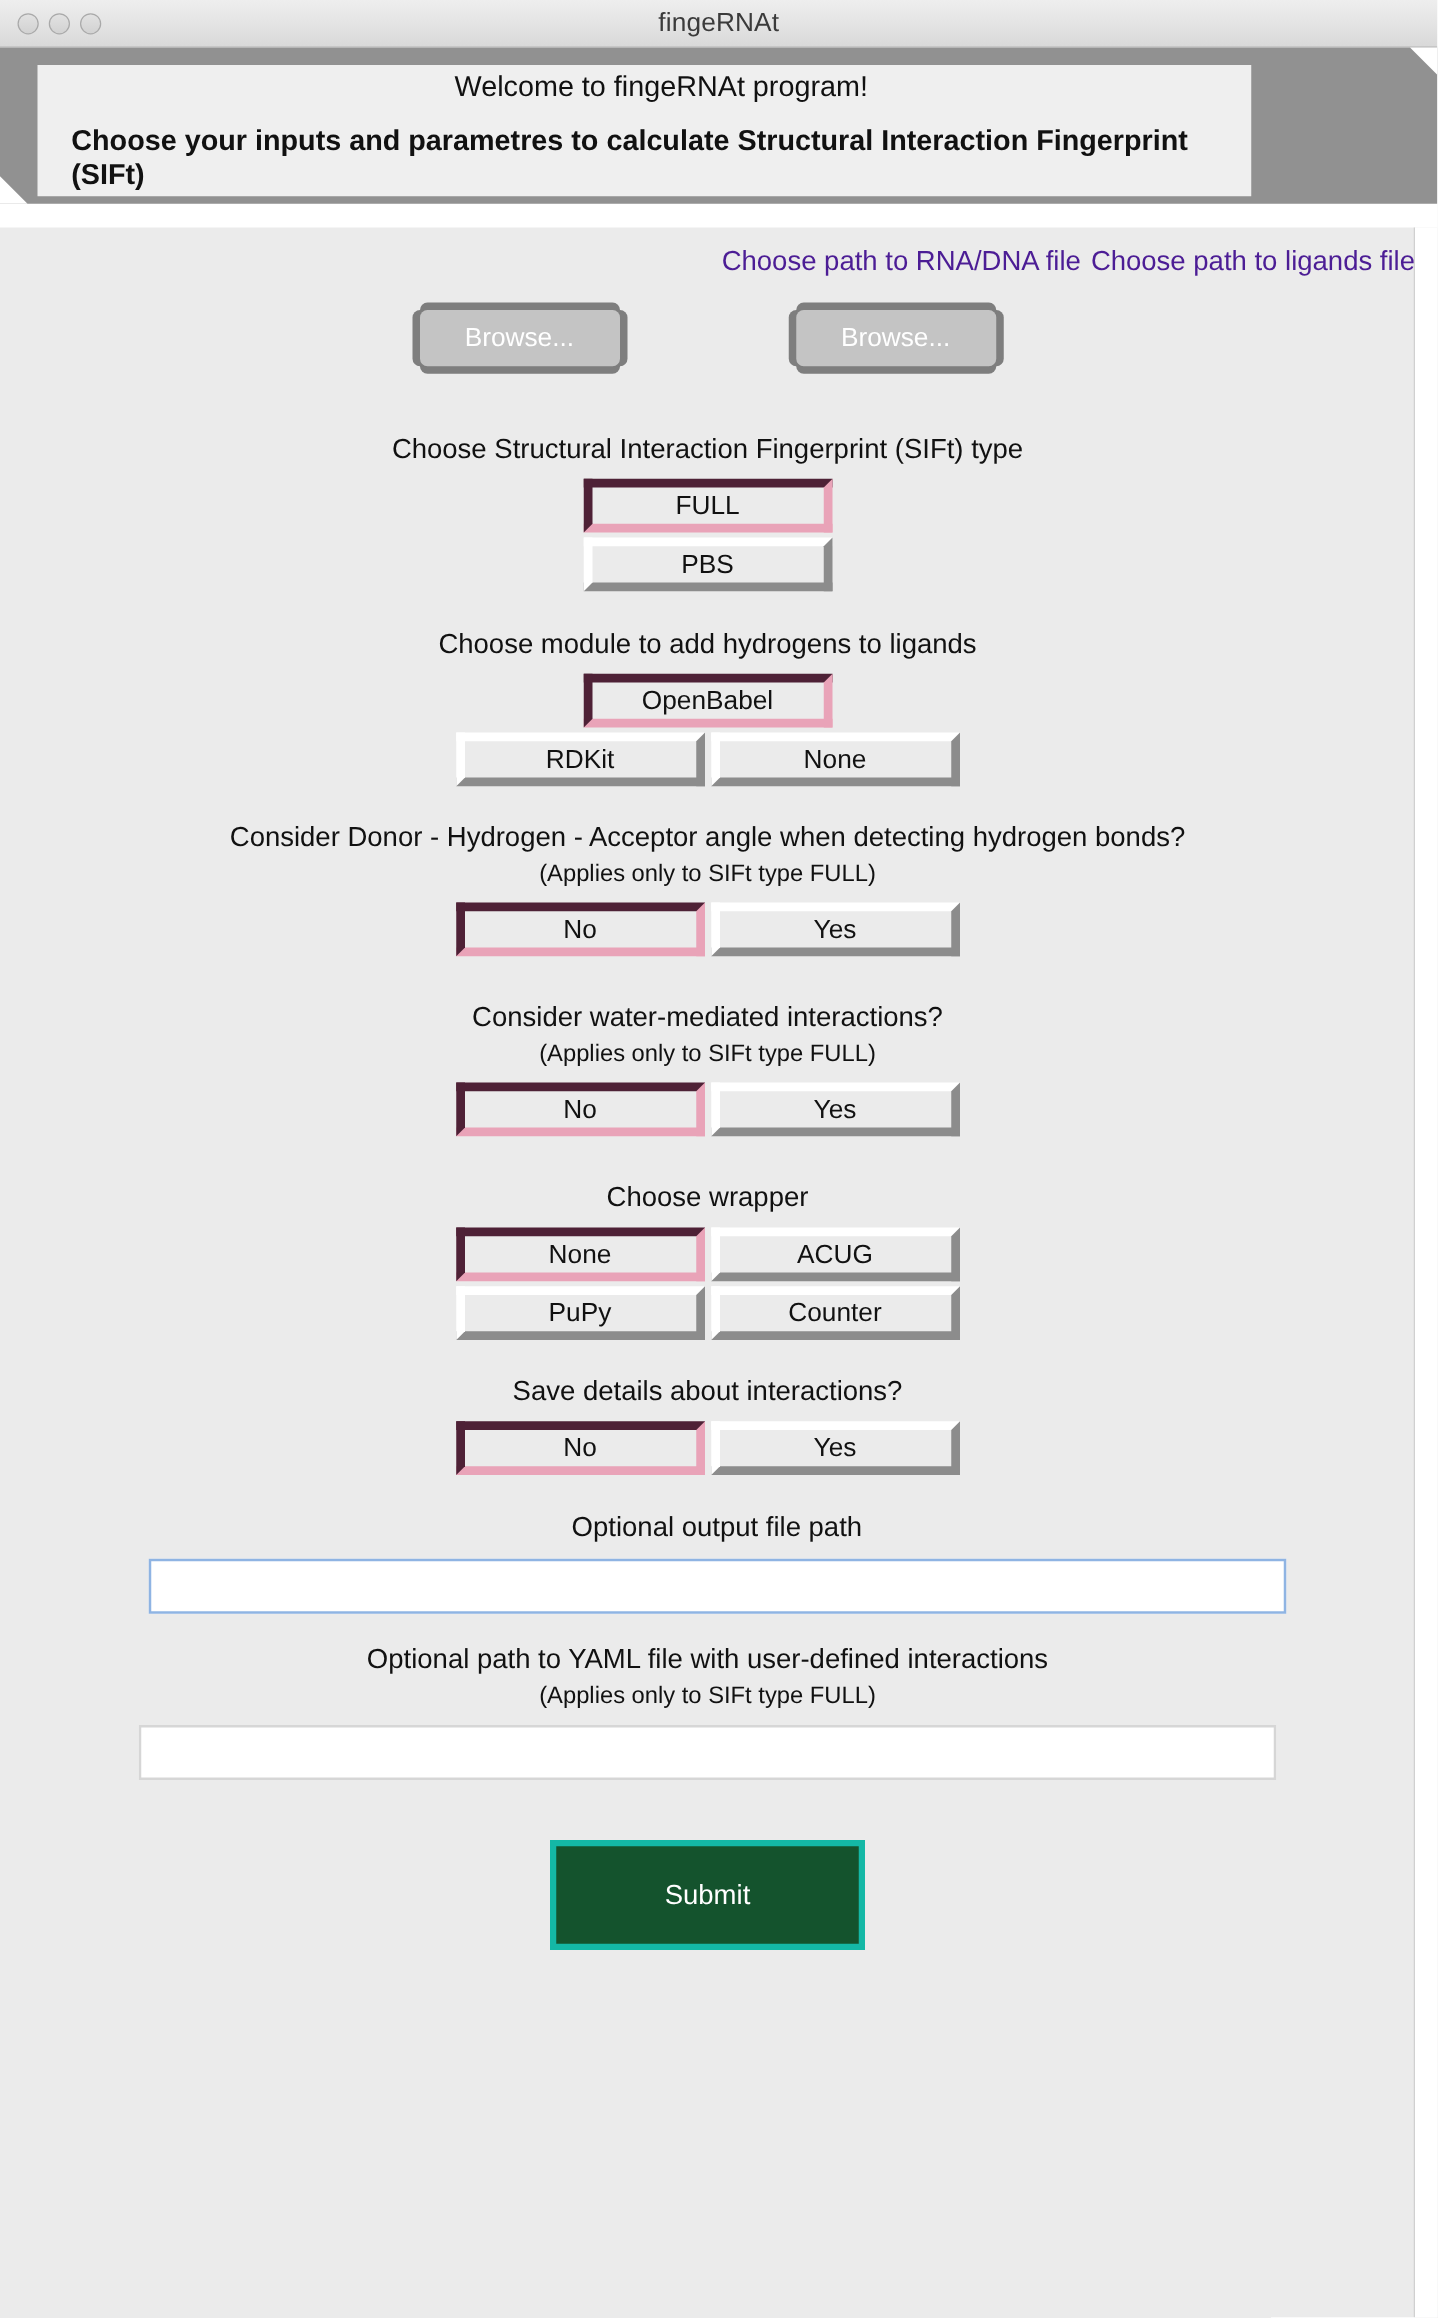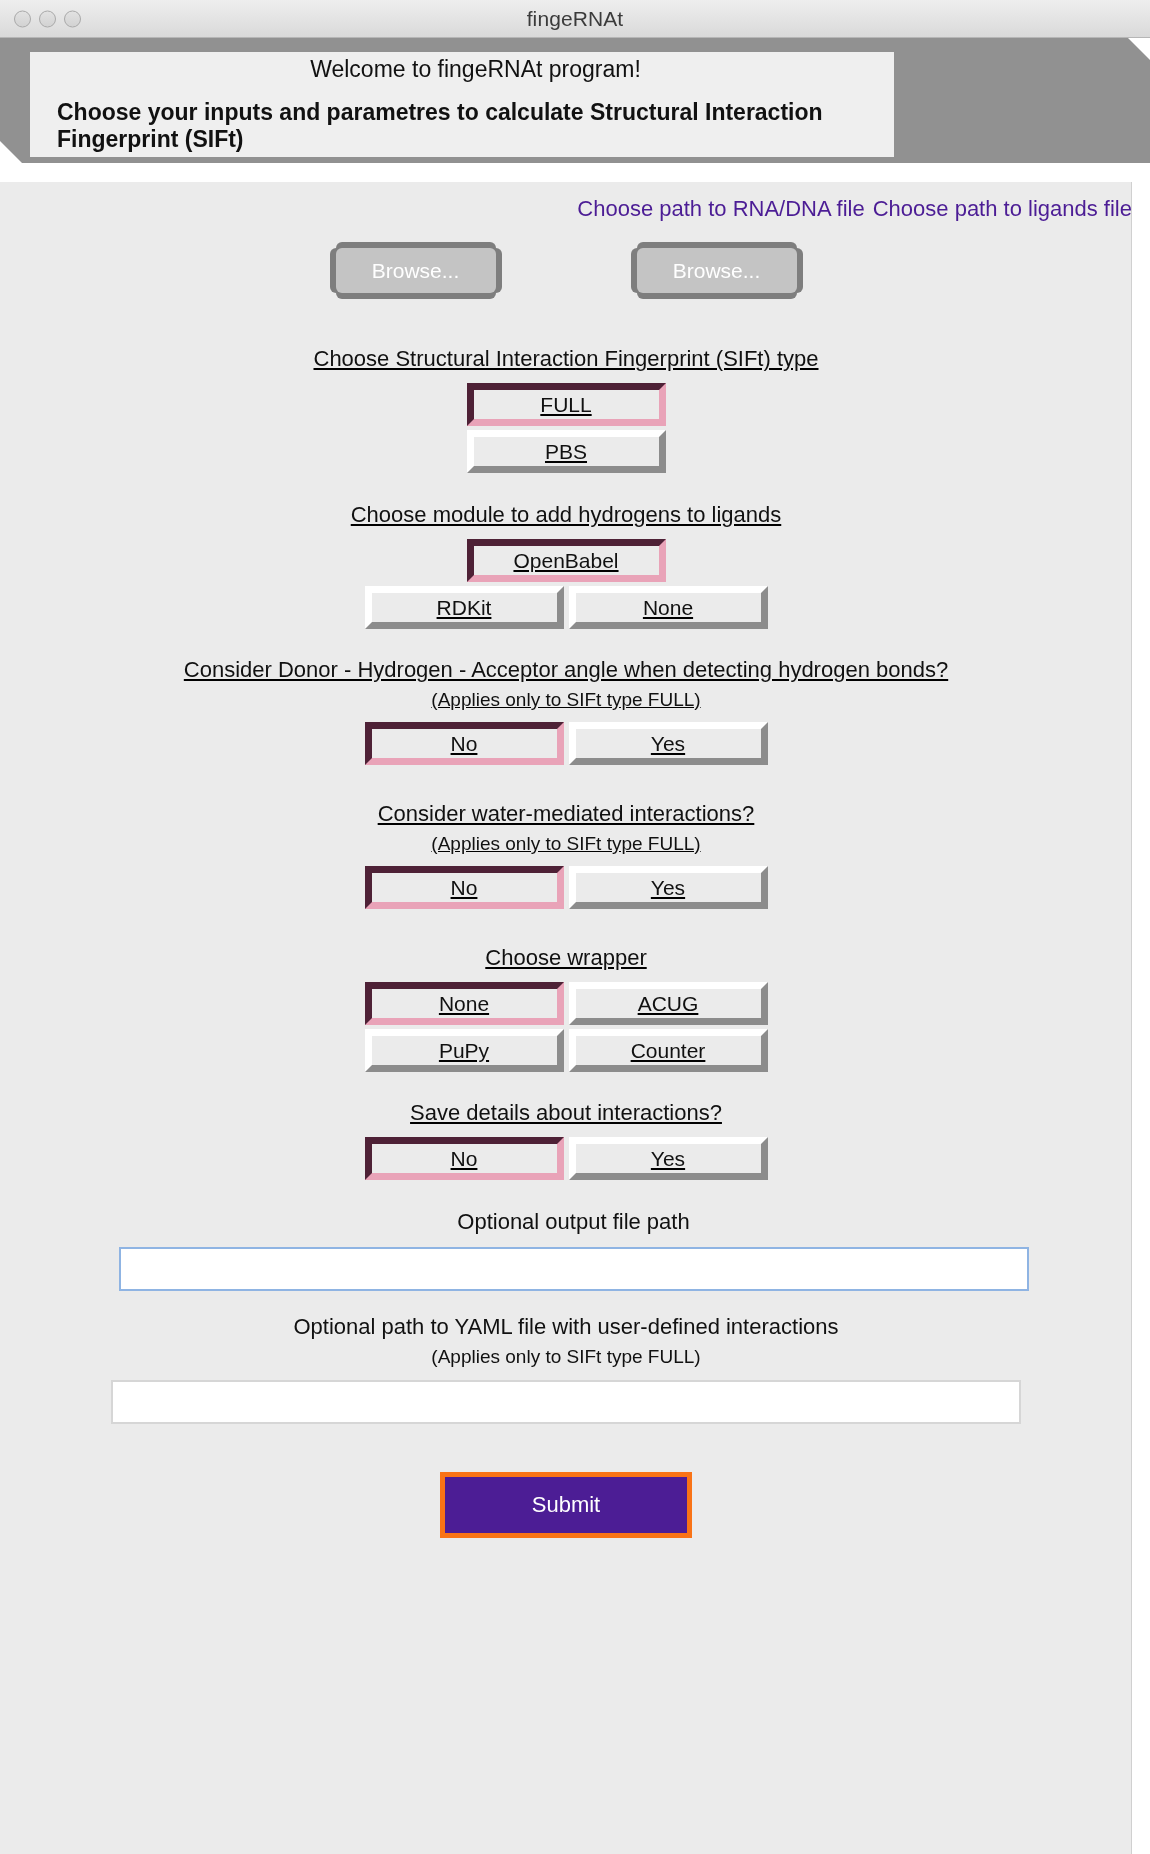--- a/index.html
+++ b/index.html
@@ -71,21 +71,21 @@
     left: 0; bottom: 0;
     width: 0; height: 0;
     border-bottom: 22px solid #ffffff;
     border-right: 22px solid transparent;
   }
 
   
   .banner {
     position: absolute;
     left: 30px; top: 52px;
-    width: 864px;
+    width: 971px;
     height: 105px;
     background: #efefef;
     display: flex;
     flex-direction: column;
     align-items: center;
     justify-content: center;
     gap: 16px;
     z-index: 3;
     padding-left: 27px;
   }
@@ -154,21 +154,21 @@
     font-family: "Liberation Sans", sans-serif;
     display: flex;
     align-items: center;
     justify-content: center;
     cursor: pointer;
     outline: none;
     margin-top: 16px;
   }
 
   
-  .group { position: absolute; width: 1132px; text-decoration: underline; }
+  .group { position: absolute; width: 1132px; }
   .grp-title { font-size: 22px; color: #111; text-align: center; }
   .grp-sub   { font-size: 19px; color: #111; text-align: center; margin-top: 6px; }
   .btn-rows  { margin-top: 11px; display: flex; flex-direction: column; align-items: center; gap: 4px; }
   .btn-row   { display: flex; justify-content: center; gap: 5px; }
 
   .tkbtn {
     width: 199px;
     height: 43px;
     background: #ebebeb;
     font-size: 21px;
@@ -214,23 +214,23 @@
   }
 
   
   .submit-wrap {
     position: absolute;
     width: 1132px;
     text-align: center;
   }
   .submit-btn {
     width: 252px;
-    height: 66px;
-    background: #4c1d95;
-    border: 5px solid #f97316;
+    height: 88px;
+    background: #14532d;
+    border: 5px solid #14b8a6;
     color: #ffffff;
     font-size: 22px;
     font-family: "Liberation Sans", sans-serif;
     cursor: pointer;
     outline: none;
     padding: 0;
   }
 </style>
 </head>
 <body>

